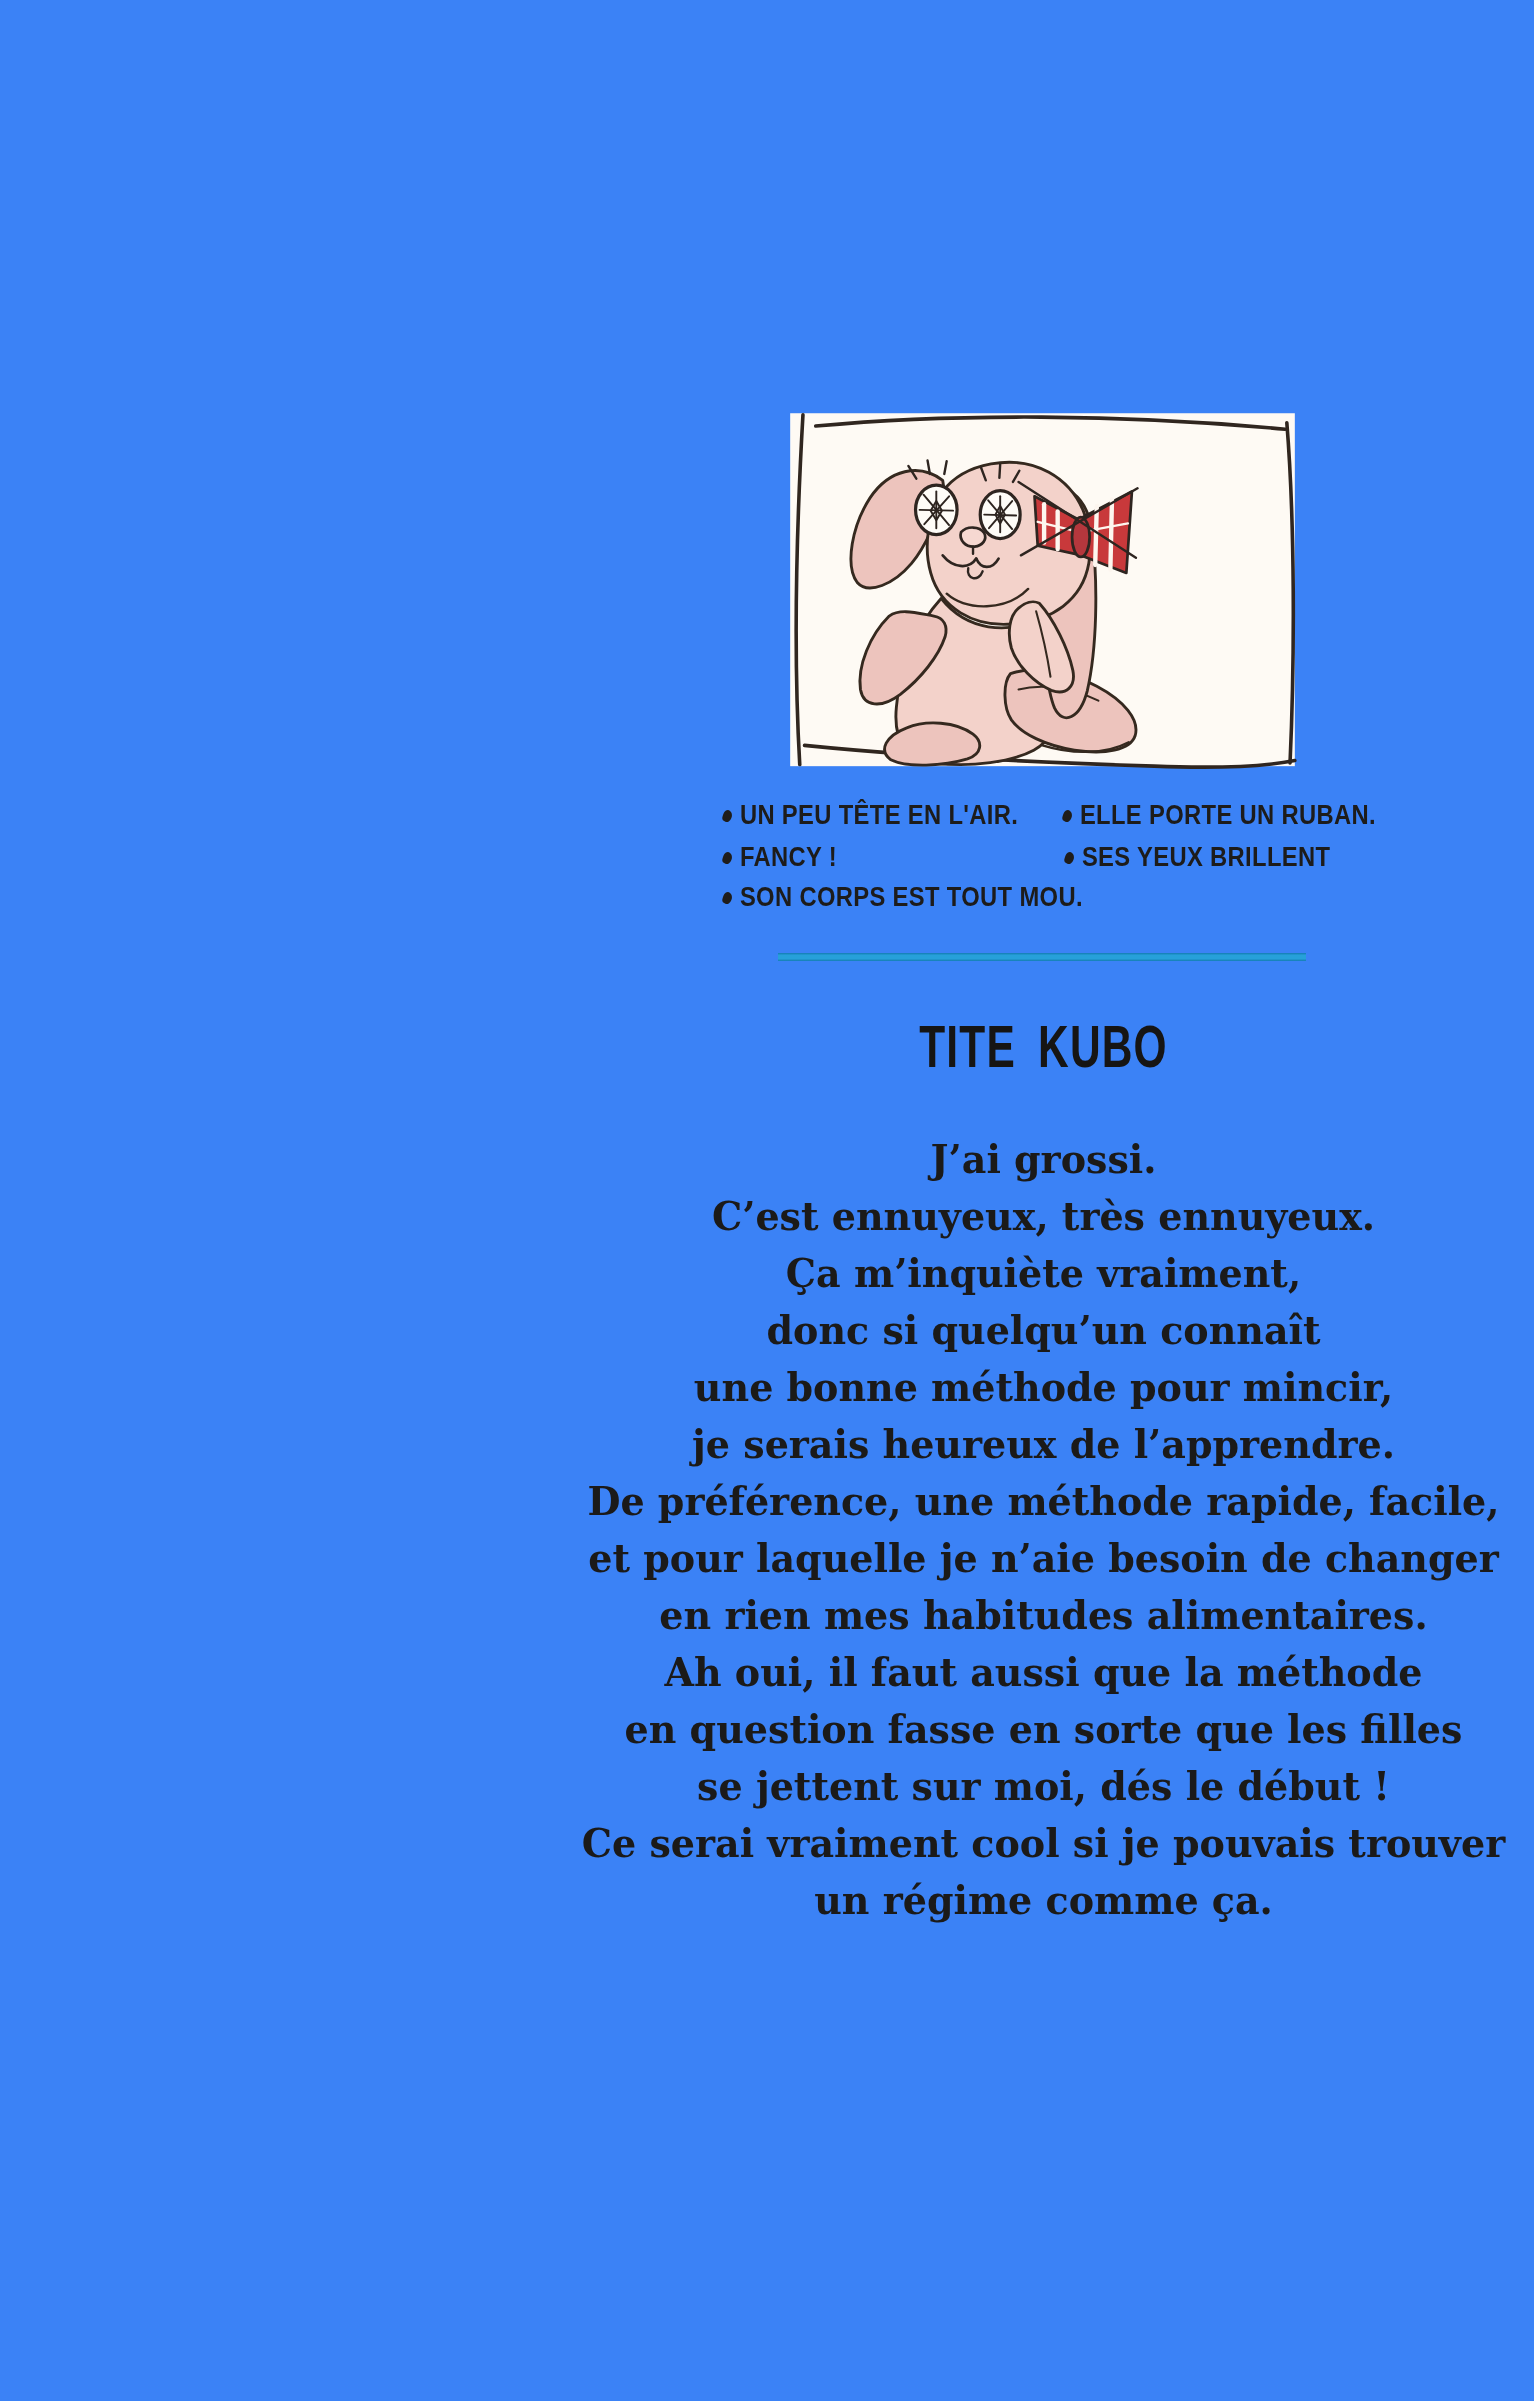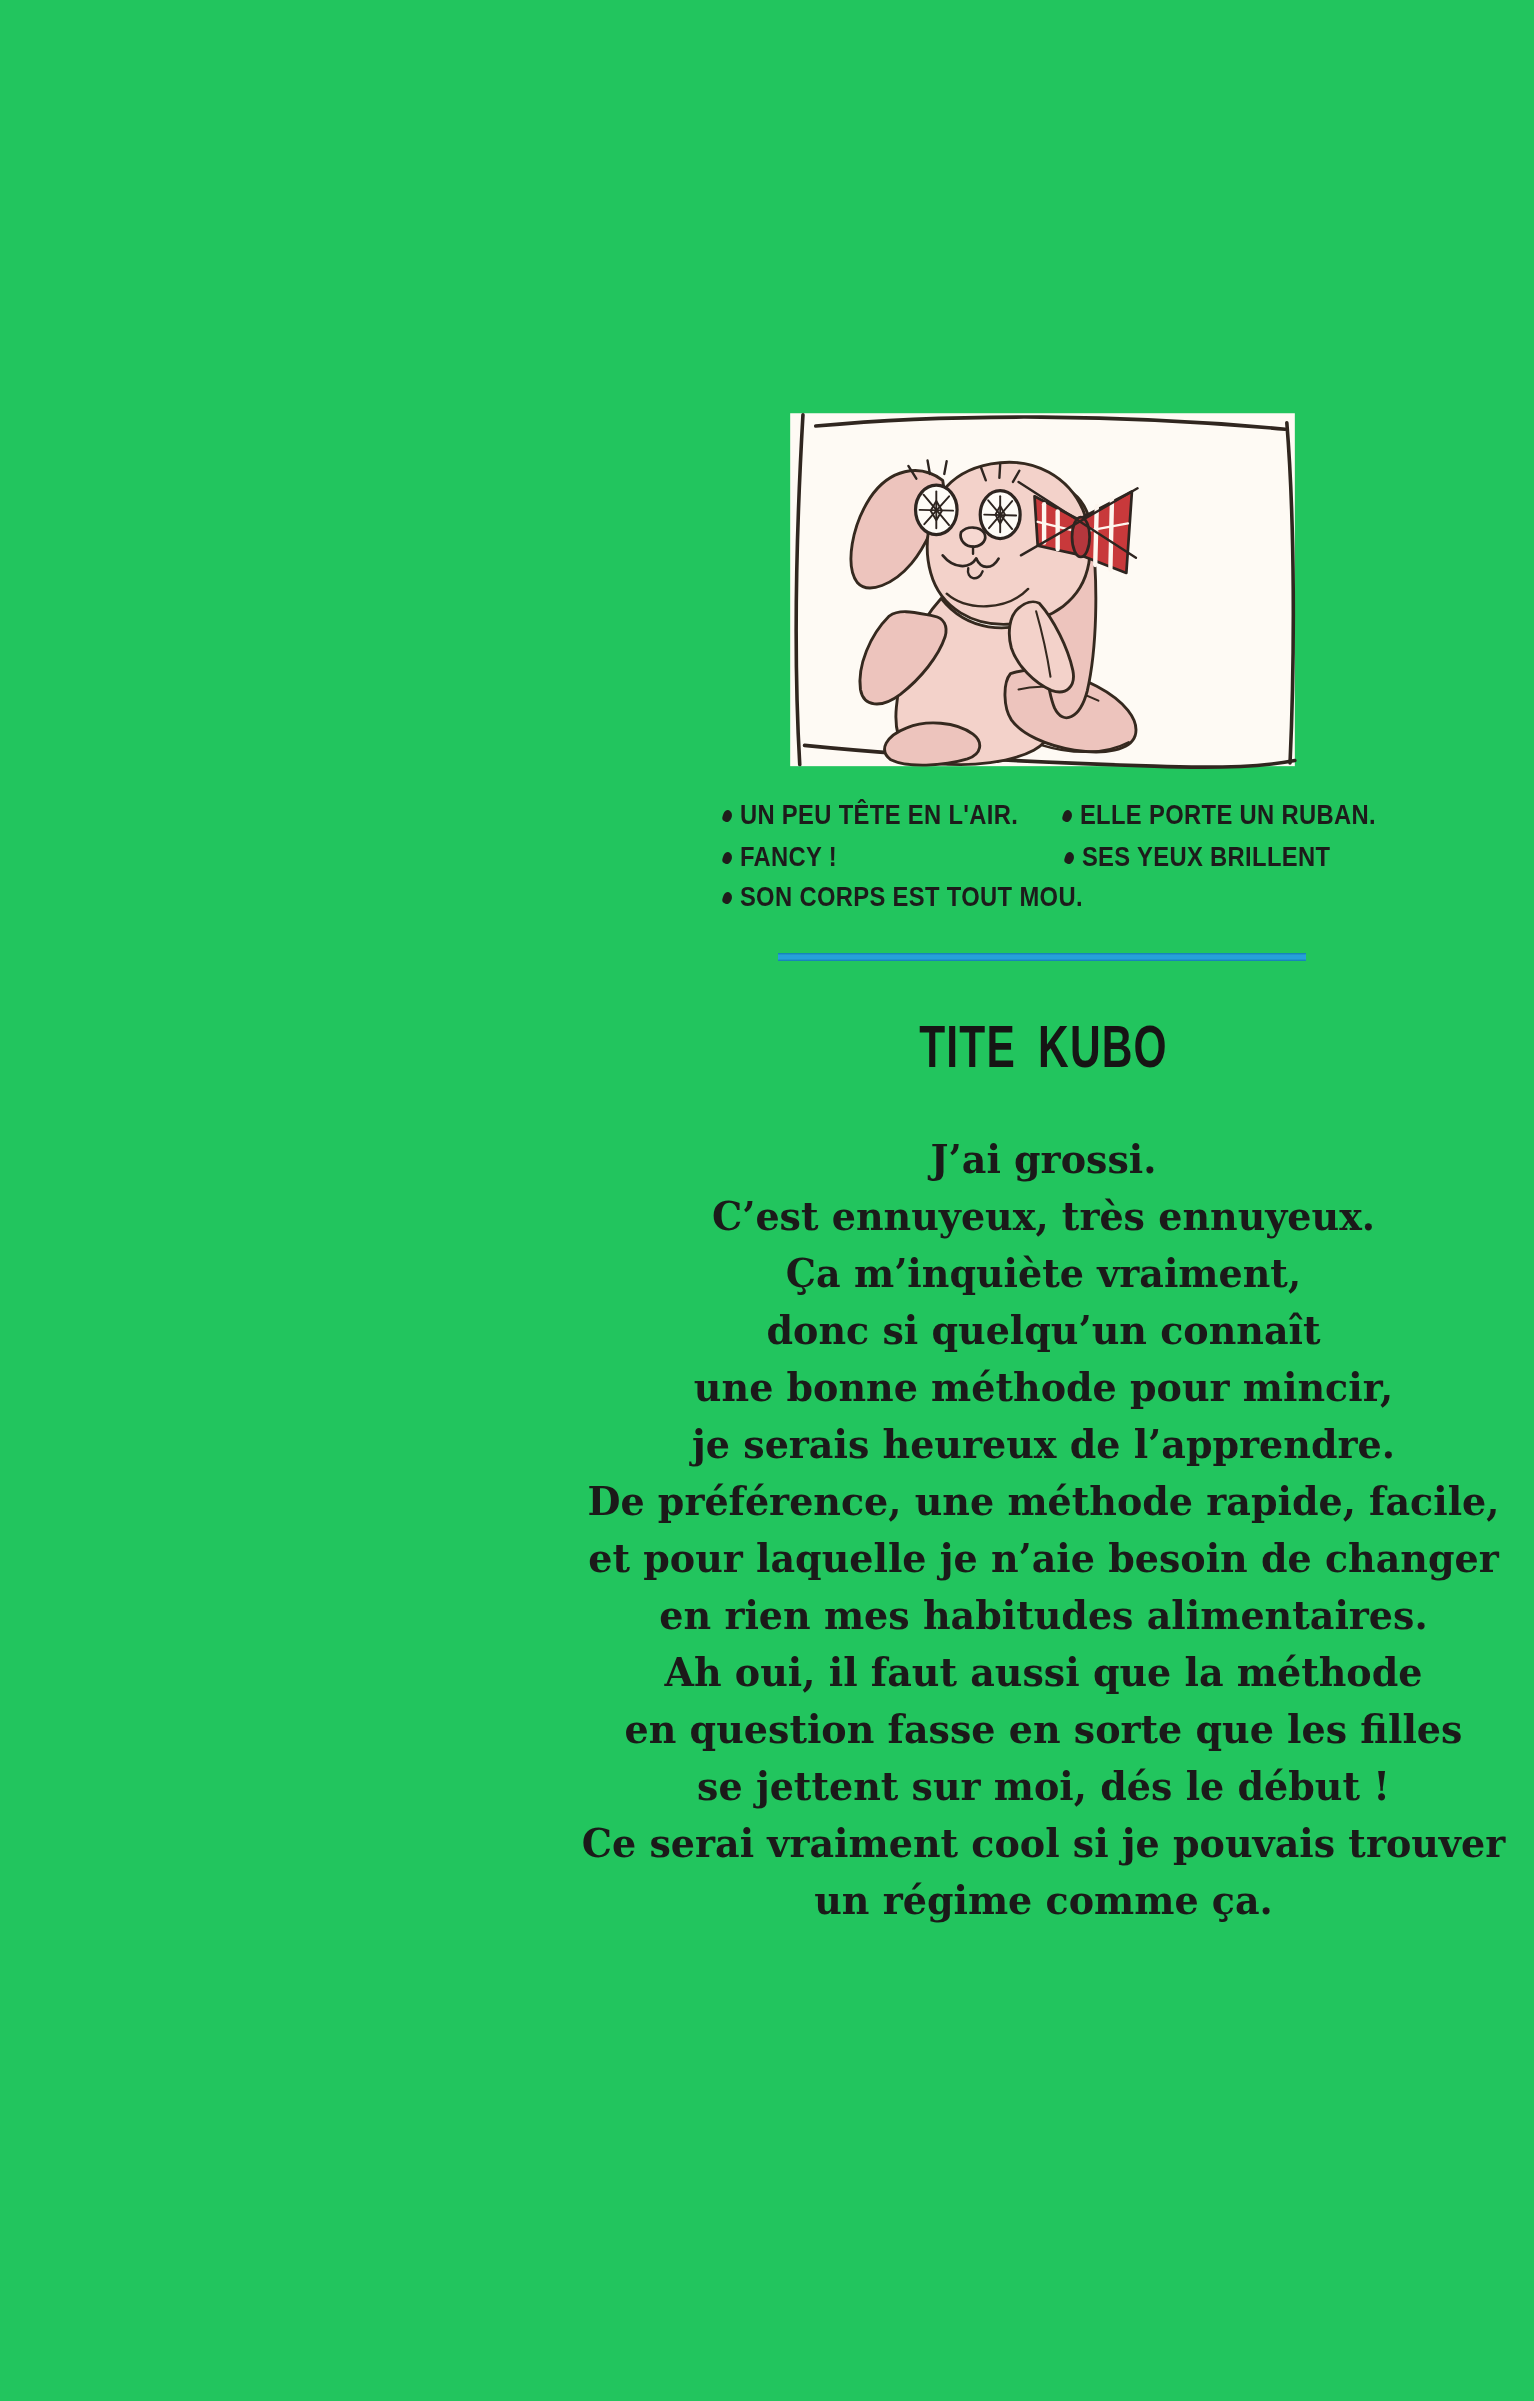--- a/index.html
+++ b/index.html
@@ -1,19 +1,19 @@
 <!DOCTYPE html>
 <html style="font-size:12.8px"><head>
 <meta charset="utf-8">
 <style>
   html,body{margin:0;padding:0;background:#e8e8e8;}
   .page{
     position:relative;
     width:1534px;height:2401px;
-    background:#22c55e;
+    background:#3b82f6;
     overflow:hidden;
     font-family:"Liberation Sans",sans-serif;
     color:#1b1a19;
   }
   
   .artwork{
     position:absolute;left:779px;top:402px;
     width:527px;height:377px;
   }
   

